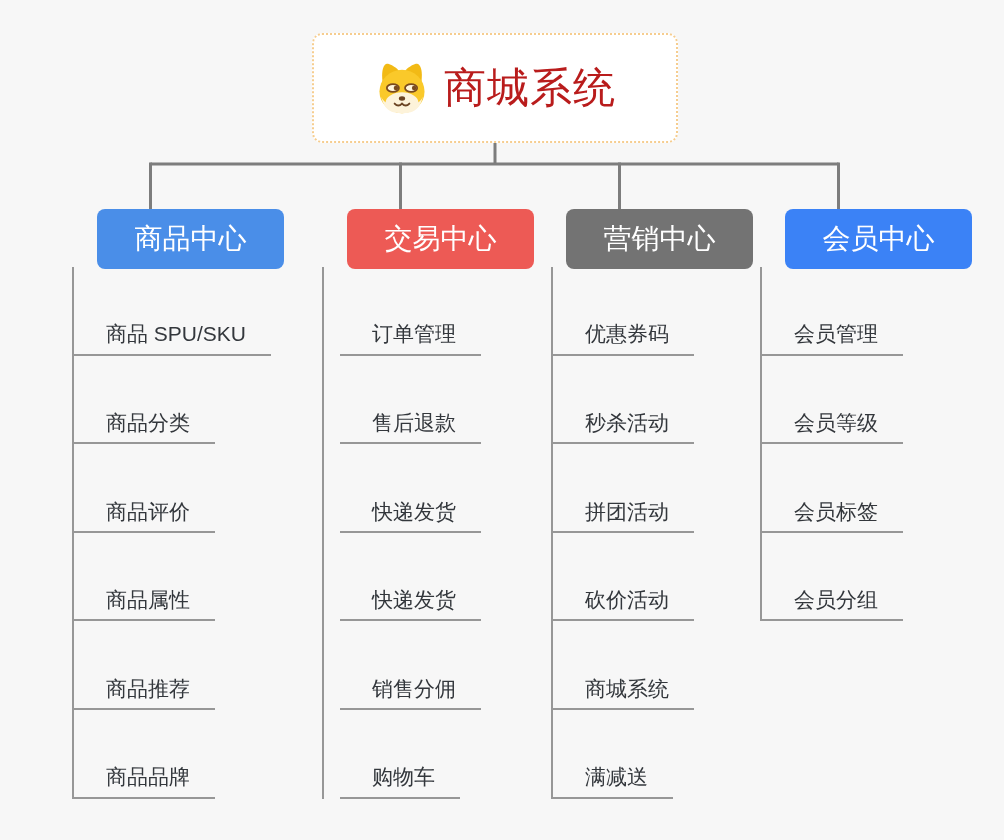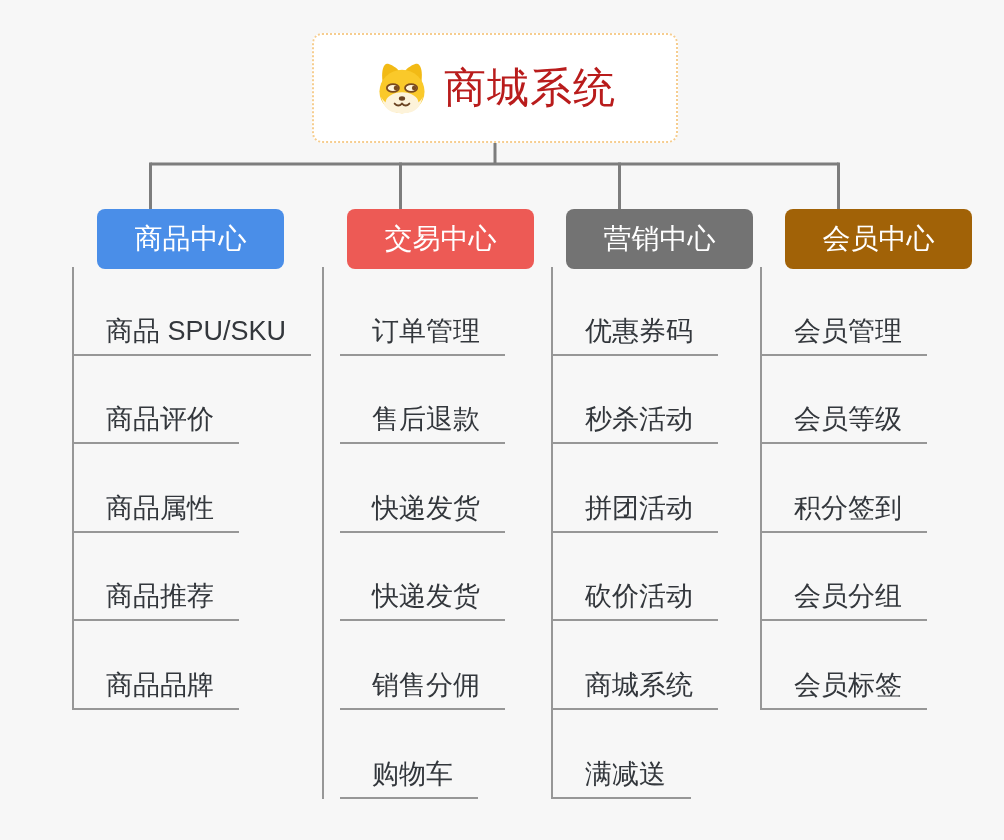--- a/index.html
+++ b/index.html
@@ -58,21 +58,21 @@
   .branch-2 .children { left: 541px; margin-left: 10px; }
   .branch-3 .children { left: 760px; }
 
   .child {
     height: 88.6px;
     display: flex; align-items: flex-end;
   }
   .child-label {
     border-bottom: 2px solid #979797;
     padding: 0 25px 7px 32px;
-    font-size: 27px;
+    font-size: 21px;
     line-height: 1.15;
     color: #33373c;
     white-space: nowrap;
   }
 </style>
 </head>
 <body>
 
 <div class="canvas">
 
@@ -102,20 +102,23 @@
       <path d="M23.5 48 Q27.7 52.5 32 48 Q36.3 52.5 40.5 48" stroke="#6b4423" stroke-width="2.2" fill="none" stroke-linecap="round"></path>
     </svg>
     <span class="root-title" style="color: #b91c1c;">商城系统</span>
   </div>
 
   <div class="branch branch-0">
     <div class="branch-header" style="background: rgb(74, 142, 232);">商品中心</div>
     <div class="children">
       <div class="child">
           <span class="child-label">商品 SPU/SKU</span>
+        </div>
+      <div class="child">
+          <span class="child-label">商品分类</span>
         </div>
       <div class="child">
           <span class="child-label">商品评价</span>
         </div>
       <div class="child">
           <span class="child-label">商品属性</span>
         </div>
       <div class="child">
           <span class="child-label">商品推荐</span>
         </div>
@@ -167,33 +170,30 @@
       <div class="child">
           <span class="child-label">商城系统</span>
         </div>
       <div class="child">
           <span class="child-label">满减送</span>
         </div>
     </div>
   </div>
 
   <div class="branch branch-3">
-    <div class="branch-header" style="background: #a16207;">会员中心</div>
+    <div class="branch-header" style="background: #3b82f6;">会员中心</div>
     <div class="children">
       <div class="child">
           <span class="child-label">会员管理</span>
         </div>
       <div class="child">
           <span class="child-label">会员等级</span>
         </div>
       <div class="child">
-          <span class="child-label">积分签到</span>
+          <span class="child-label">会员标签</span>
         </div>
       <div class="child">
           <span class="child-label">会员分组</span>
-        </div>
-      <div class="child">
-          <span class="child-label">会员标签</span>
         </div>
     </div>
   </div>
 
 </div>
 
 </body></html>

